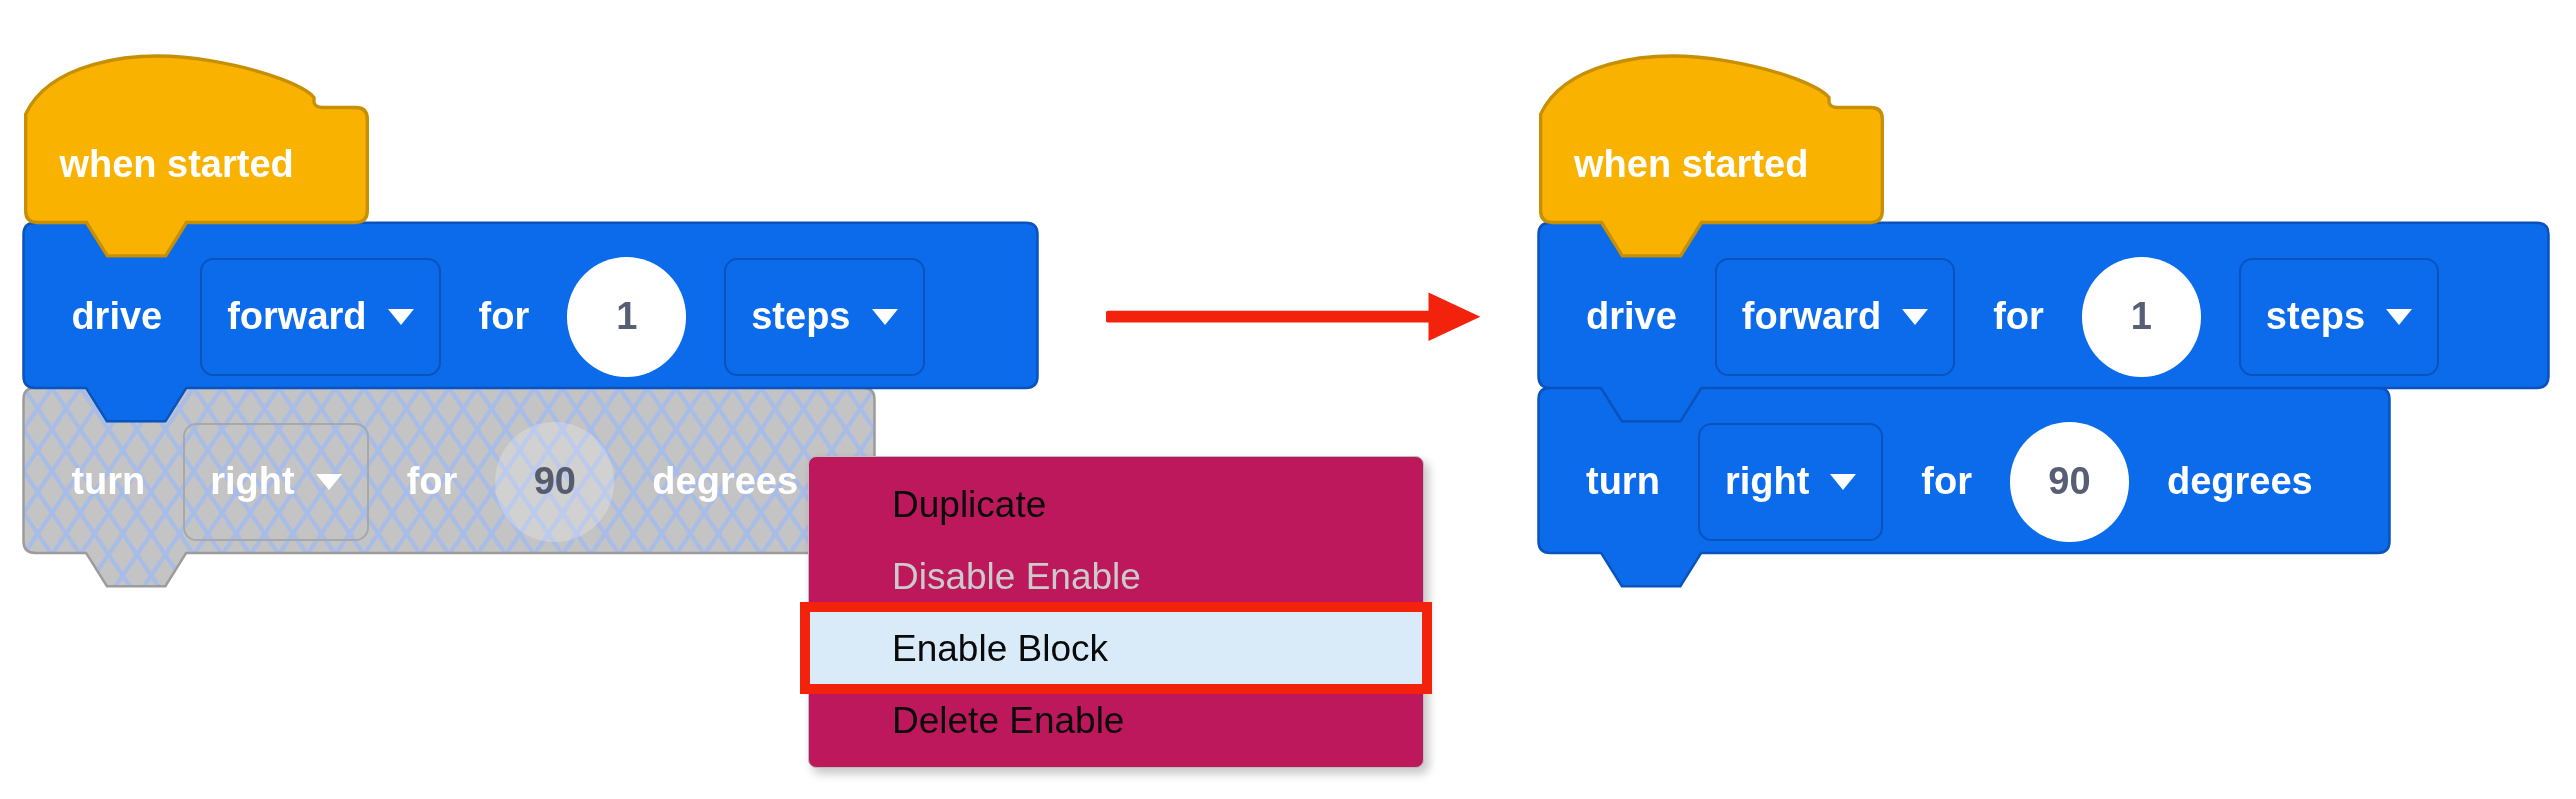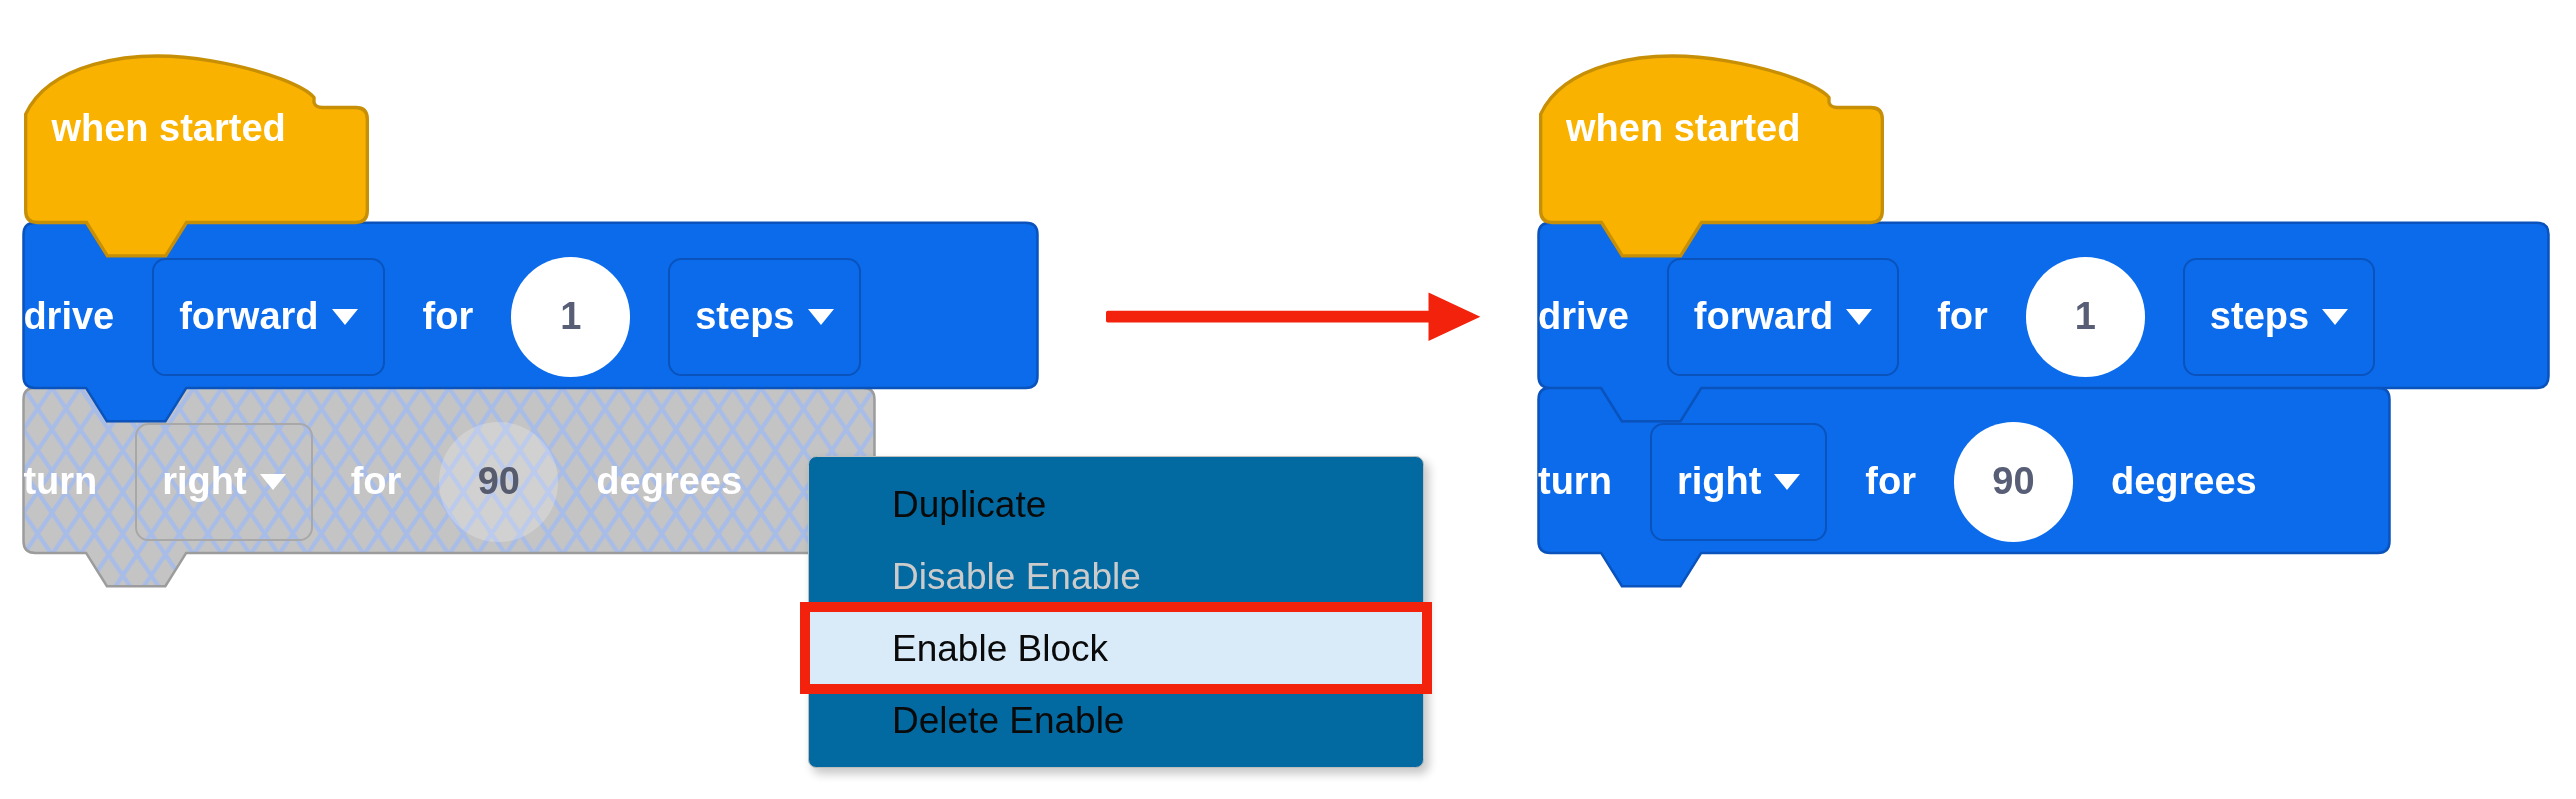--- a/index.html
+++ b/index.html
@@ -12,48 +12,48 @@
   .block { position:absolute; }
   .block svg { position:absolute; left:-2.5px; top:-2.5px; overflow:visible; }
   .shape-blue   { fill:var(--block-blue);    stroke:var(--block-blue-border); stroke-width:3; }
   .shape-orange { fill:var(--hat-orange);    stroke:var(--hat-orange-border); stroke-width:4; }
   .shape-hatch  { fill:url(#xhatch); stroke:#9c9c9c; stroke-width:3; }
   .hatch-line   { stroke:var(--disabled-hatch); stroke-width:5; fill:none; }
 
   
   .row {
     position:absolute; left:0; top:0; height:189px; display:flex;
-    align-items:center; gap:38px; box-sizing:border-box;
+    align-items:center; padding-left:48px; gap:38px; box-sizing:border-box;
     color:#ffffff; font-size:38px; font-weight:bold; white-space:nowrap;
   }
   .clip { overflow:hidden; }
   .hat-row {
-    position:absolute; left:0; top:60px; height:115px; display:flex;
-    align-items:flex-start; padding-left:28px; color:#fff; font-size:38px; font-weight:bold;
+    position:absolute; left:8px; top:60px; height:115px; display:flex;
+    align-items:center; padding-left:28px; color:#fff; font-size:38px; font-weight:bold;
   }
   .dropdown {
     height:114px; border:2.5px solid var(--block-blue-border); border-radius:13.4px;
-    display:flex; align-items:center; padding:0 25px; gap:13px;
+    display:flex; align-items:center; padding:0 25px; gap:21px;
   }
   .dropdown.gray { border-color:#a8a8a8; }
   .caret {
     width:0; height:0; border-left:13.4px solid transparent;
     border-right:13.4px solid transparent; border-top:16.7px solid #ffffff;
   }
   .value-pill {
     min-width:119px; height:120px; background:#ffffff; border-radius:67px;
     display:flex; align-items:center; justify-content:center;
     color:var(--value-text); font-size:38px; font-weight:bold; padding:0 11.7px; box-sizing:border-box;
   }
   .value-pill.ghost { background:rgba(255,255,255,0.22); color:#565b6e; }
 
   
   .menu {
     position:absolute; left:808px; top:456px; width:616px; height:312px;
-    background:#0369a1; border:1.7px solid #bdbdbd; border-radius:8.3px;
+    background:#be185d; border:1.7px solid #bdbdbd; border-radius:8.3px;
     box-shadow:4.2px 5.8px 10px rgba(0,0,0,0.22); box-sizing:border-box;
     padding-top:11.7px; z-index:10;
   }
   .menu-item {
     position:relative; z-index:2; height:72px; display:flex; align-items:center;
     padding-left:83px; font-size:37px; color:#0a0a0a; cursor:default; white-space:nowrap;
   }
   .menu-item.disabled { color:var(--menu-disabled-text); }
   .enable-annotation {
     position:absolute; z-index:1; left:-9.2px; right:-9.2px; top:145px; height:92px;

